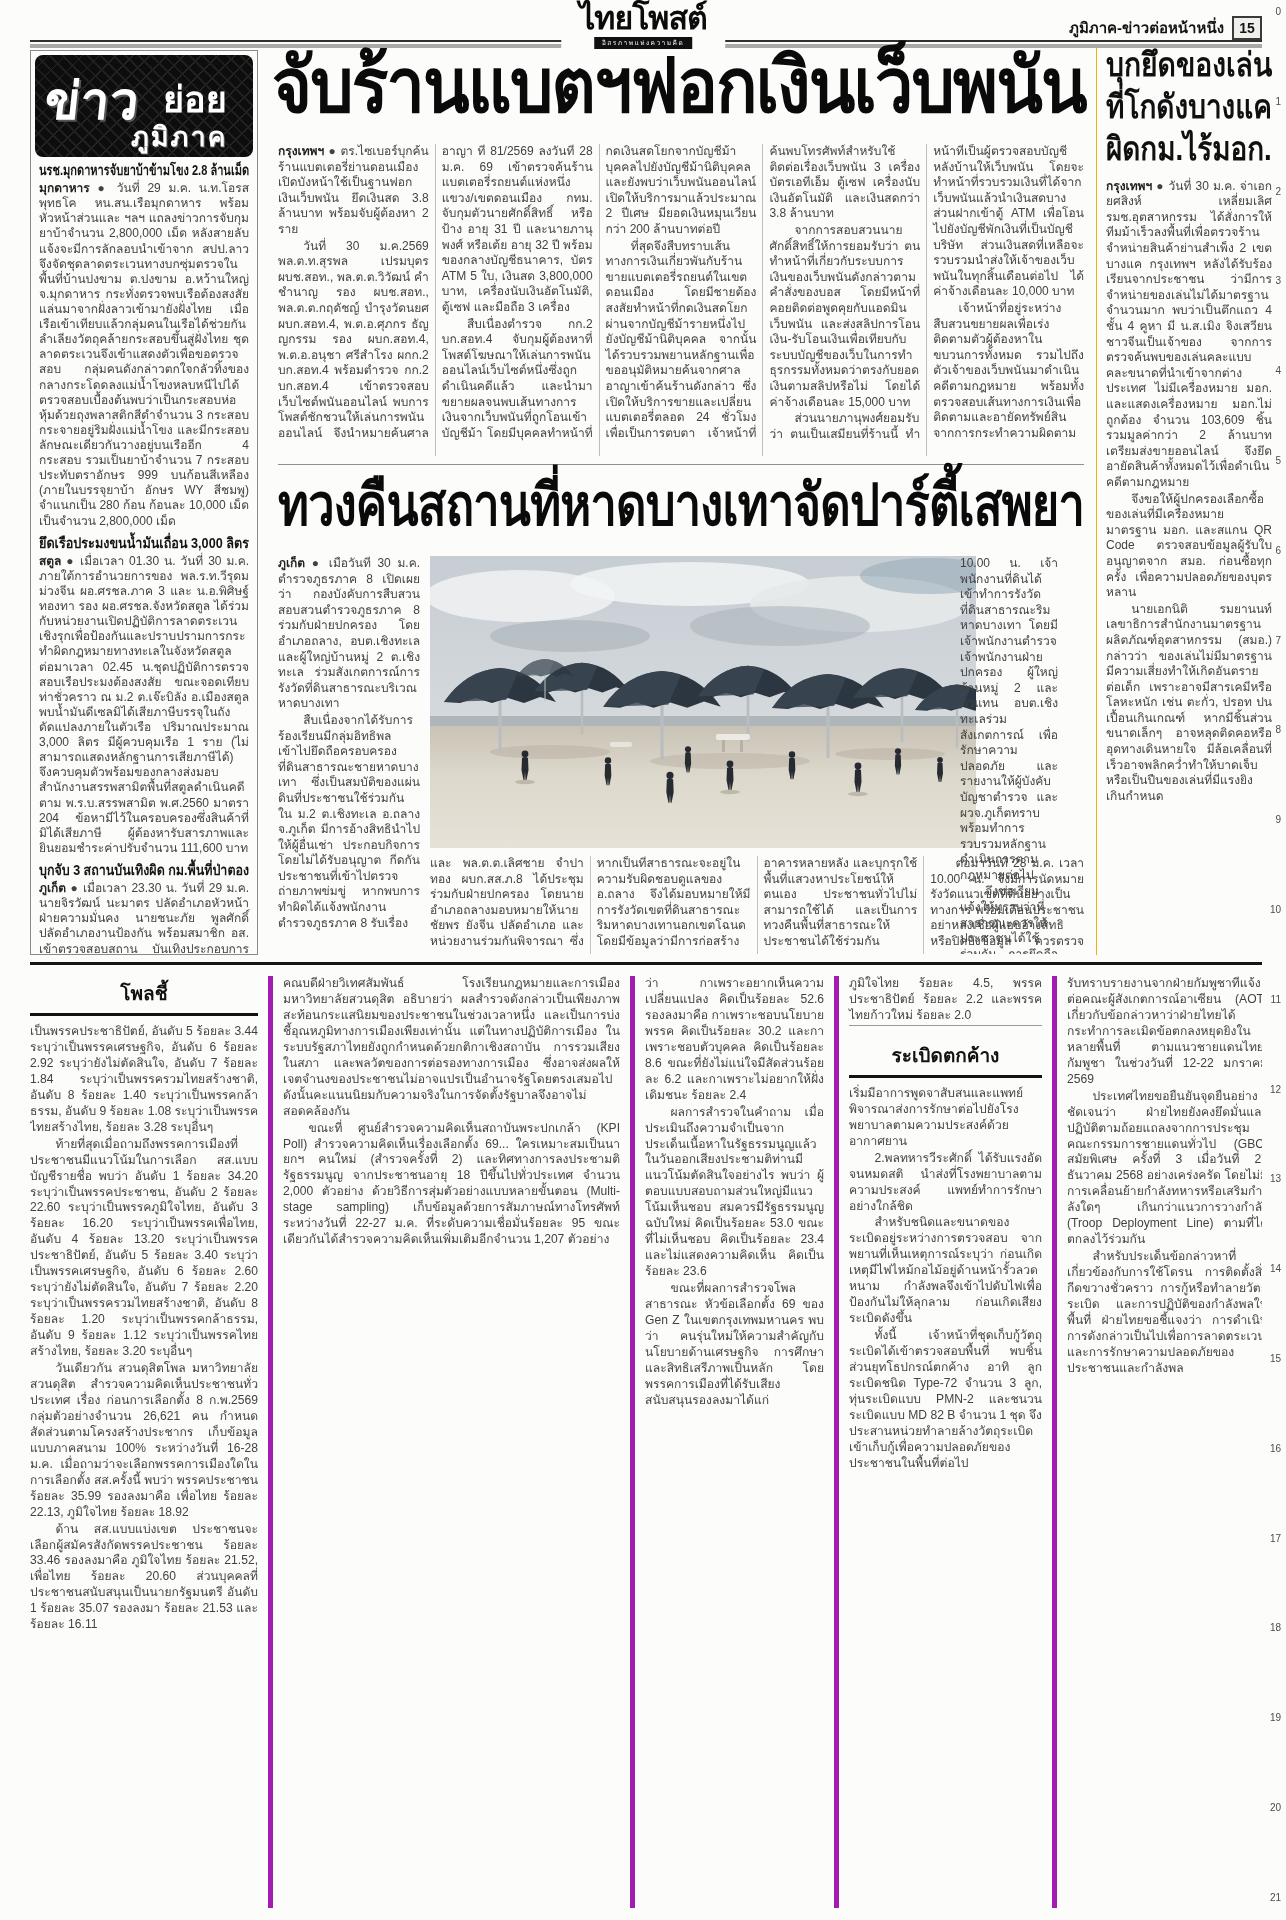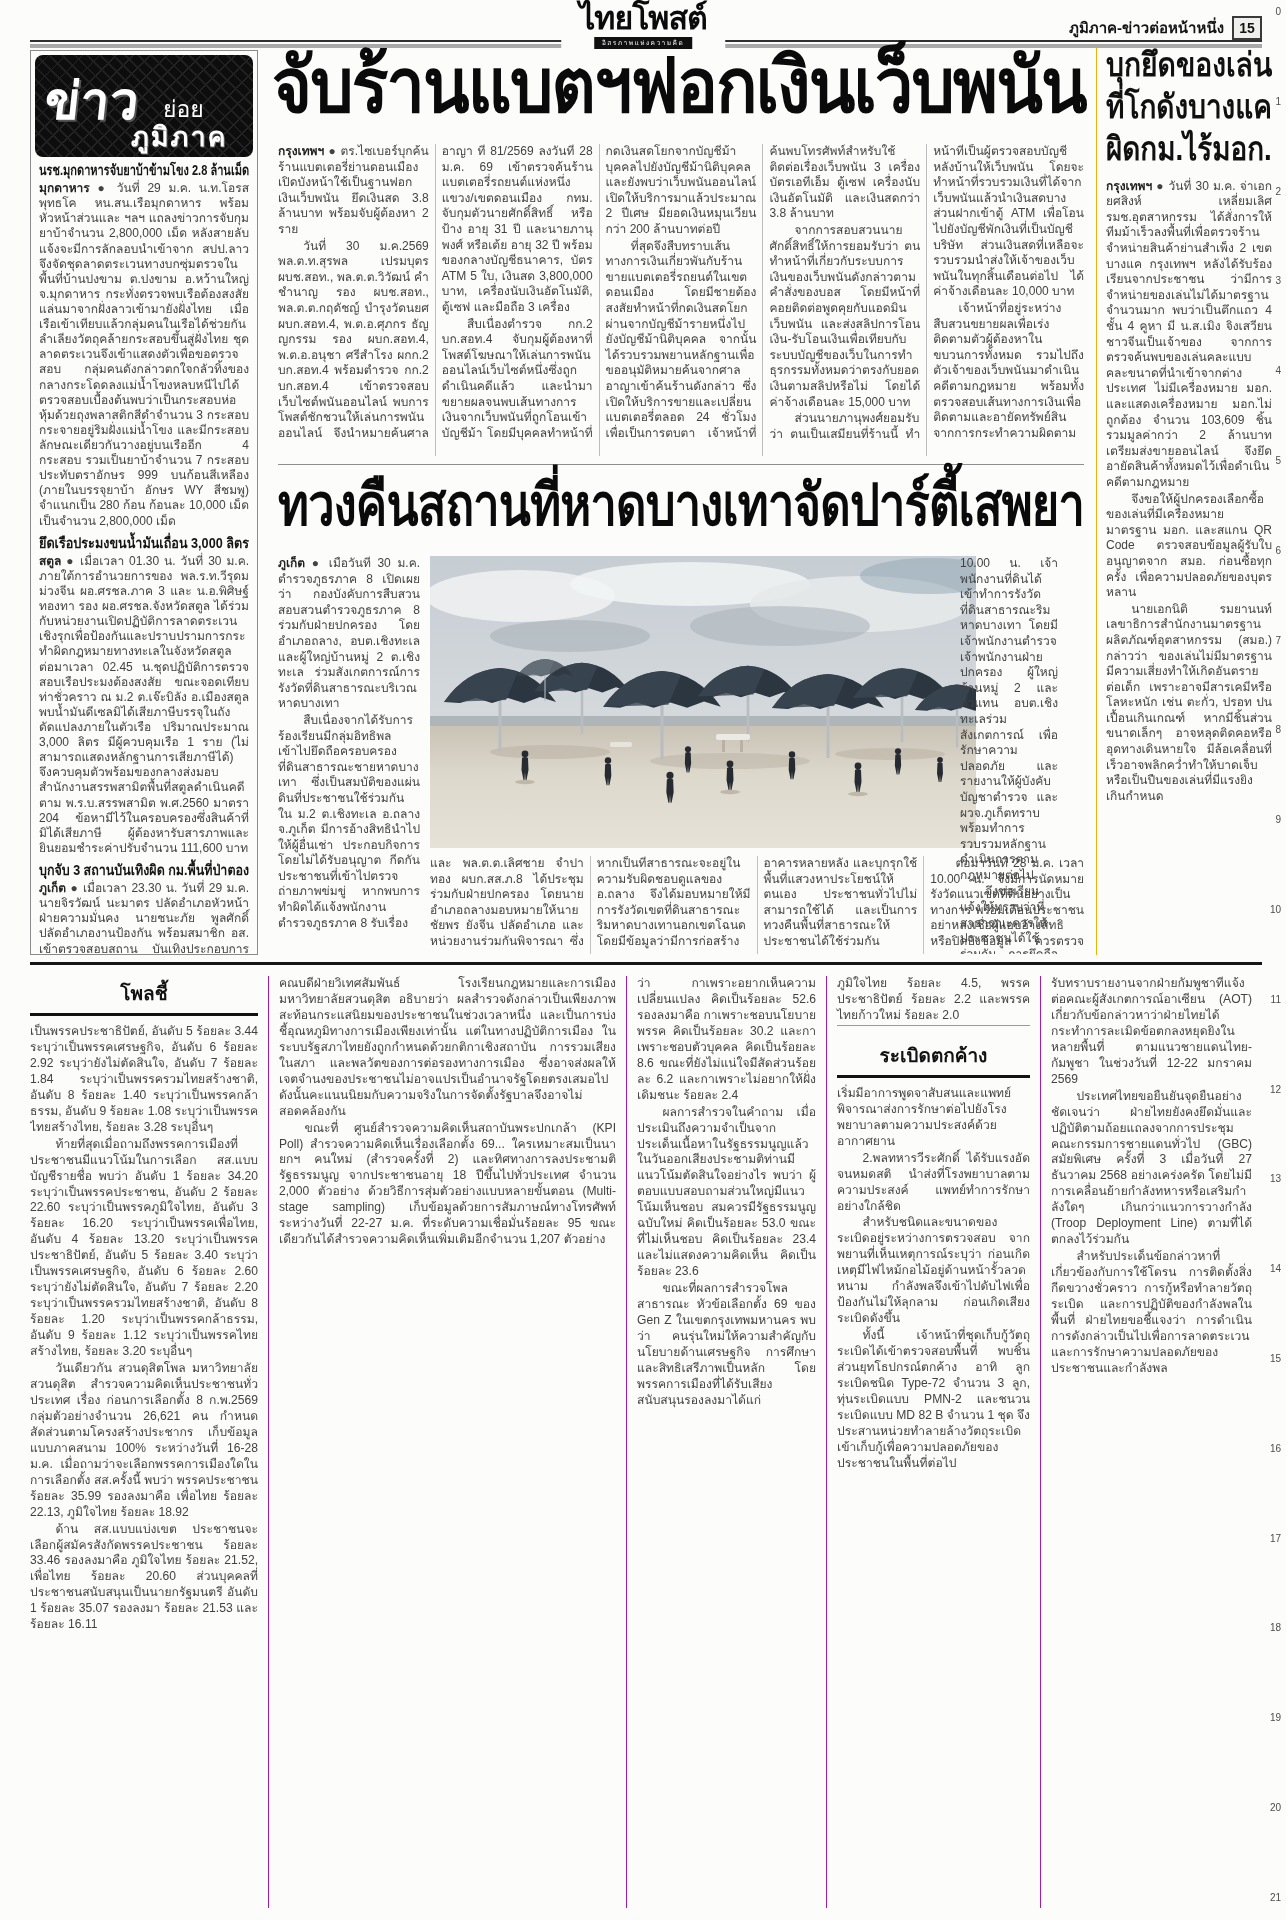--- a/index.html
+++ b/index.html
@@ -26,21 +26,21 @@
   .fitx{white-space:nowrap;transform-origin:left center;display:inline-block;}
   
   .briefs{position:absolute;left:30px;top:50px;width:228px;height:905px;border:1px solid #8a8a8a;
           box-sizing:border-box;padding:4px;overflow:hidden;background:#fcfcfa;}
   .blogo{height:102px;background:#0d0d0d;border-radius:8px;color:#fff;position:relative;overflow:hidden;}
   .blogo:before{content:"";position:absolute;inset:0;opacity:.18;
      background:repeating-linear-gradient(45deg,#777 0 2px,transparent 2px 9px),
                 repeating-linear-gradient(-45deg,#999 0 1px,transparent 1px 12px);}
   .blogo .l1{position:absolute;left:10px;top:4px;font-size:52px;font-weight:900;
              text-shadow:2px 2px 0 #555;transform:skewX(-6deg);}
-  .blogo .l2{position:absolute;left:128px;top:36px;font-size:23px;font-weight:400;}
+  .blogo .l2{position:absolute;left:128px;top:16px;font-size:36px;font-weight:700;}
   .blogo .l3{position:absolute;left:96px;top:60px;font-size:27px;font-weight:900;letter-spacing:2px;
              text-shadow:1px 1px 0 #666;}
   .brief{padding:4px 4px 0;}
   .brief .bh{font-size:14.5px;font-weight:800;color:#151515;line-height:1.25;margin-bottom:2px;}
   .brief .body{font-size:12px;line-height:1.26;}
   
   .leadhead{position:absolute;left:272px;top:40px;width:814px;height:100px;overflow:visible;z-index:2;}
   .leadhead .fitx{font-size:76px;font-weight:900;color:#0a0a0a;line-height:1.2;letter-spacing:-2px;}
   .leadbody{position:absolute;left:278px;top:144px;width:806px;height:312px;overflow:hidden;
             column-count:5;column-gap:13px;column-rule:1px solid #bdbdbd;}
@@ -55,21 +55,21 @@
            column-count:4;column-gap:13px;column-rule:1px solid #c2c2c2;}
   
   .toys{position:absolute;left:1096px;top:44px;width:166px;height:911px;overflow:hidden;
         border-left:1px solid #eab308;padding-left:9px;box-sizing:content-box;}
   .toys .thl{display:block;font-size:33px;font-weight:800;color:#101010;line-height:1.28;}
   .toys .body{margin-top:8px;font-size:12px;line-height:1.3;}
   
   .bigrule{position:absolute;left:30px;top:962px;width:1232px;height:3px;background:#151515;}
   .bottom{position:absolute;left:30px;top:976px;width:1232px;height:932px;display:flex;overflow:hidden;}
   .bcol{overflow:hidden;}
-  .bcol + .bcol{margin-left:10px;border-left:1px solid #a21caf;padding-left:10px;}
+  .bcol + .bcol{margin-left:10px;border-left:5px solid #a21caf;padding-left:10px;}
   .c1{flex:0 0 228px;}
   .c2{flex:0 0 337px;}
   .c3{flex:0 0 179px;}
   .c4{flex:0 0 193px;}
   .c5{flex:0 0 201px;}
   .sechead{text-align:center;font-size:19px;font-weight:800;color:#121212;
            padding:2px 0 5px;border-bottom:3px solid #121212;margin:0 0 8px;}
   .sechead.mid{border-top:1px solid #9a9a9a;padding-top:14px;}
   .bottom .body{font-size:12.1px;line-height:1.32;}
   

